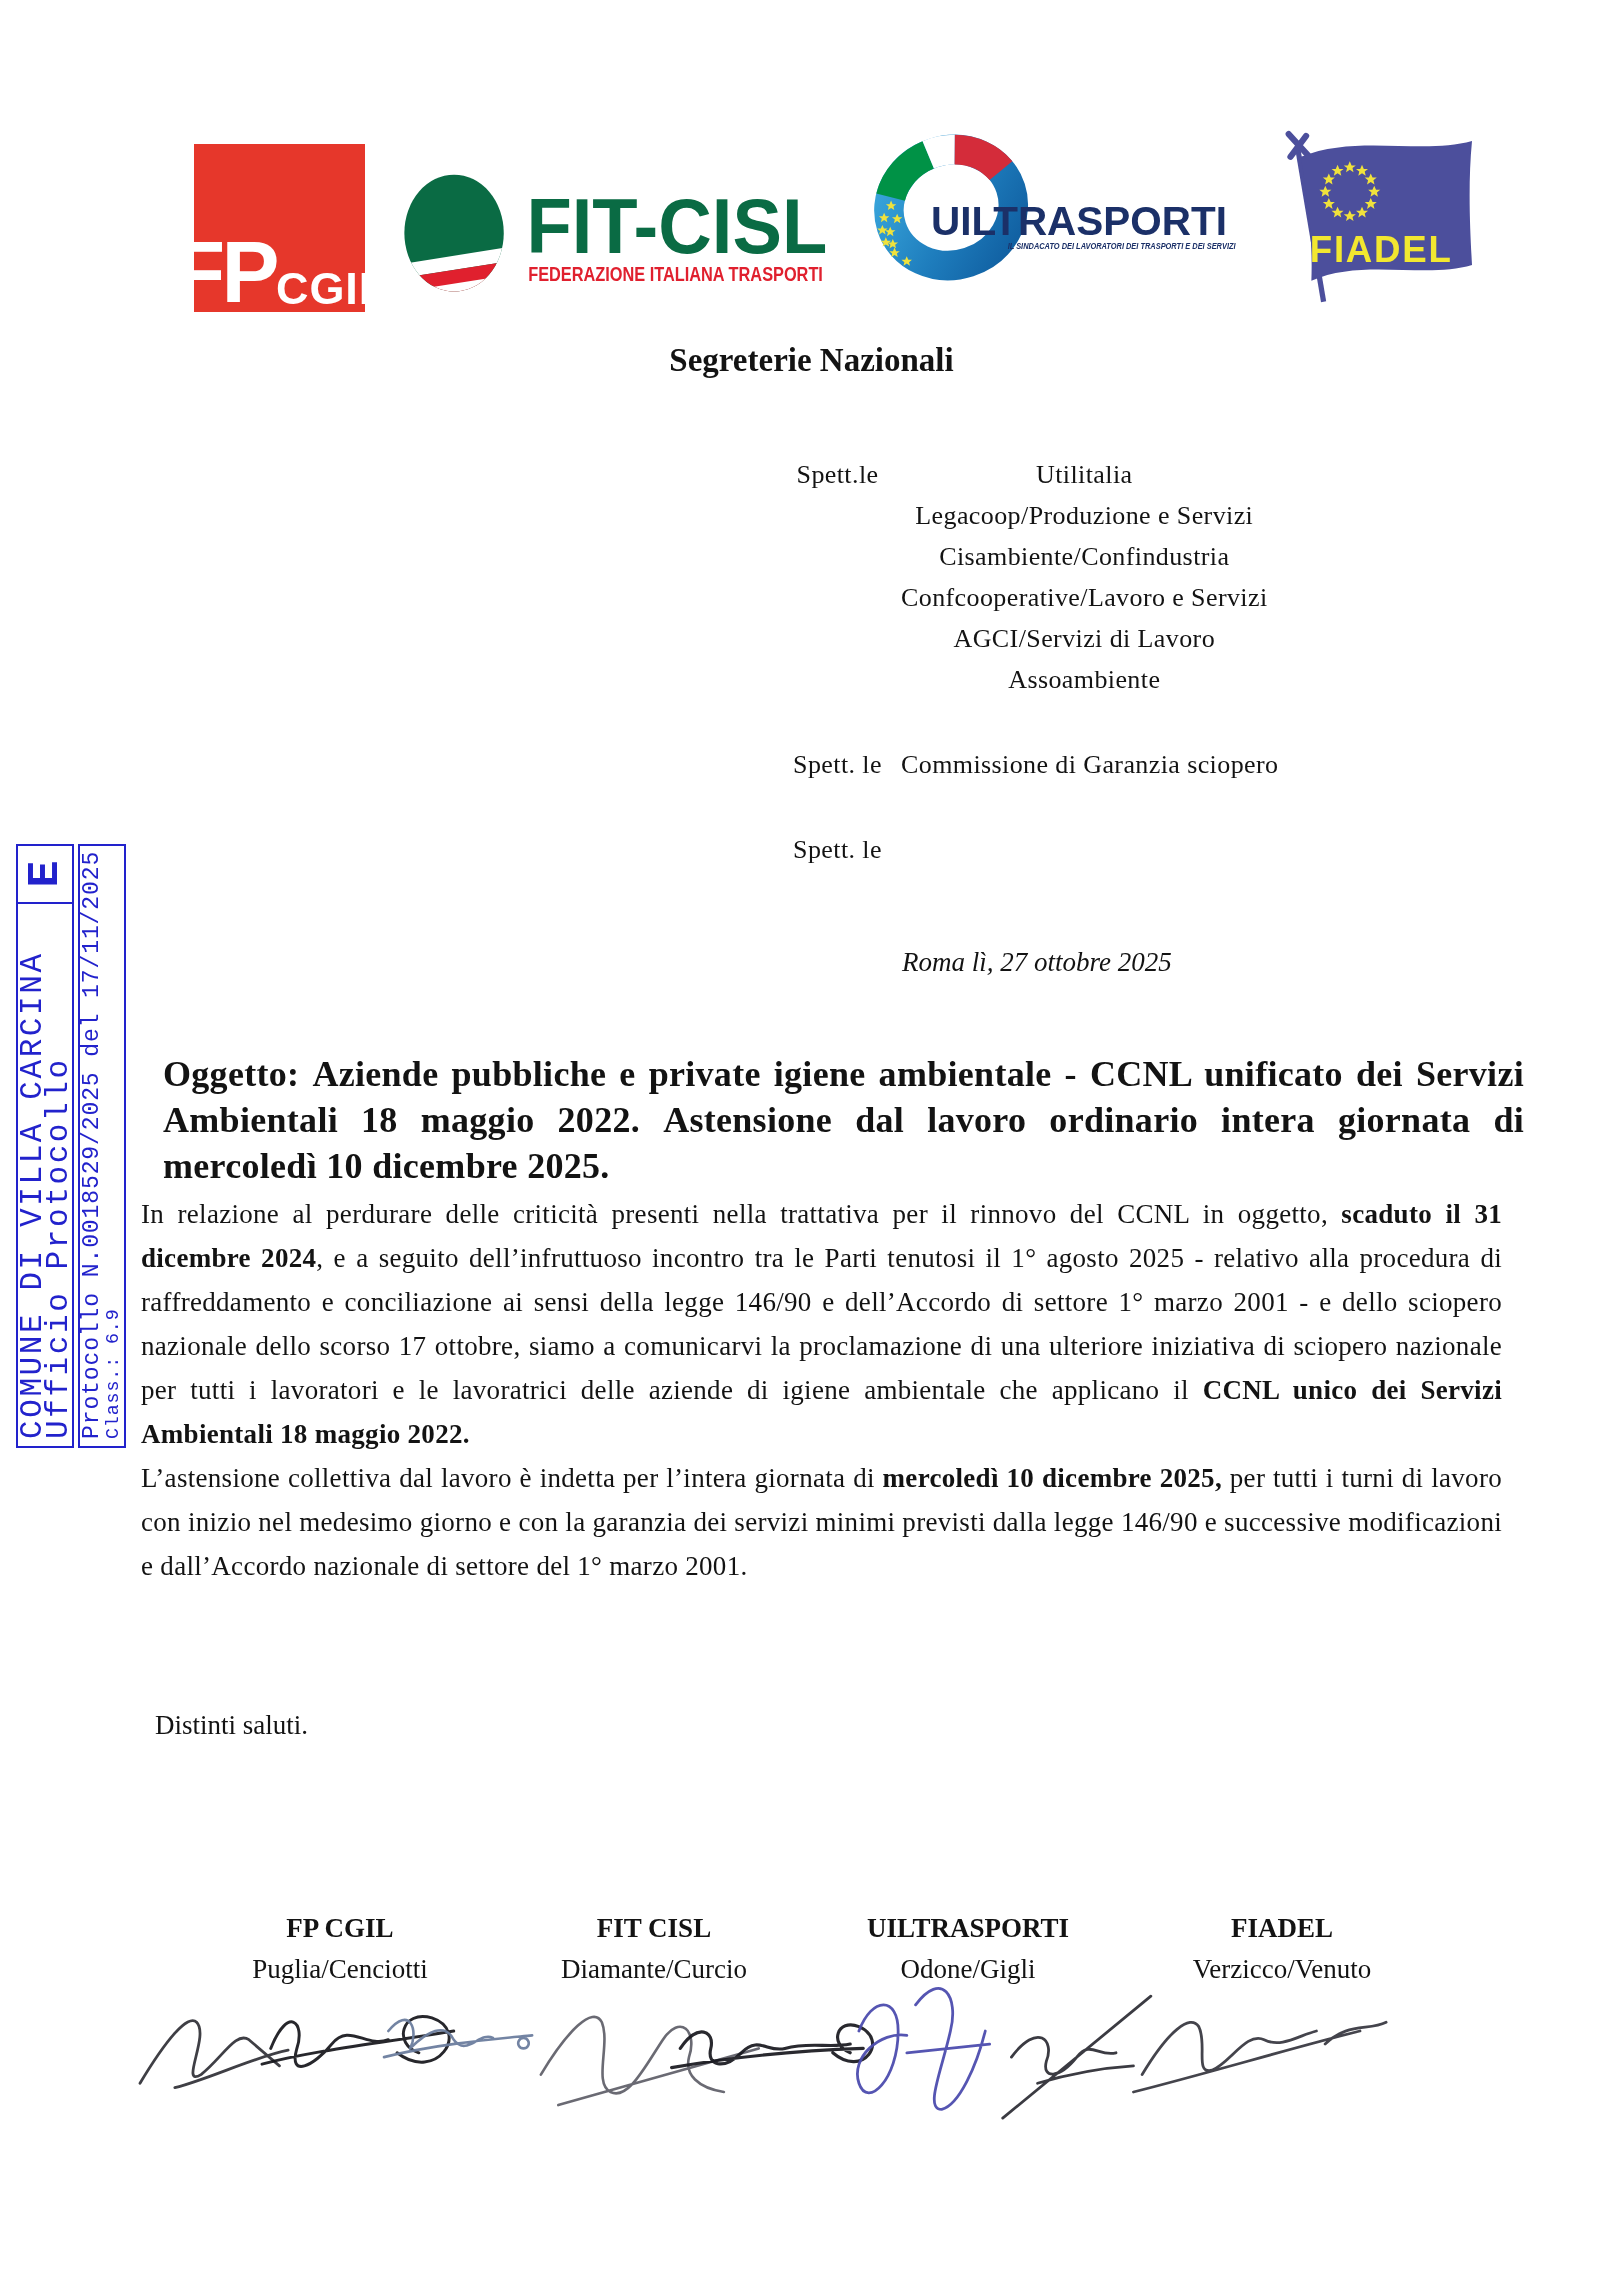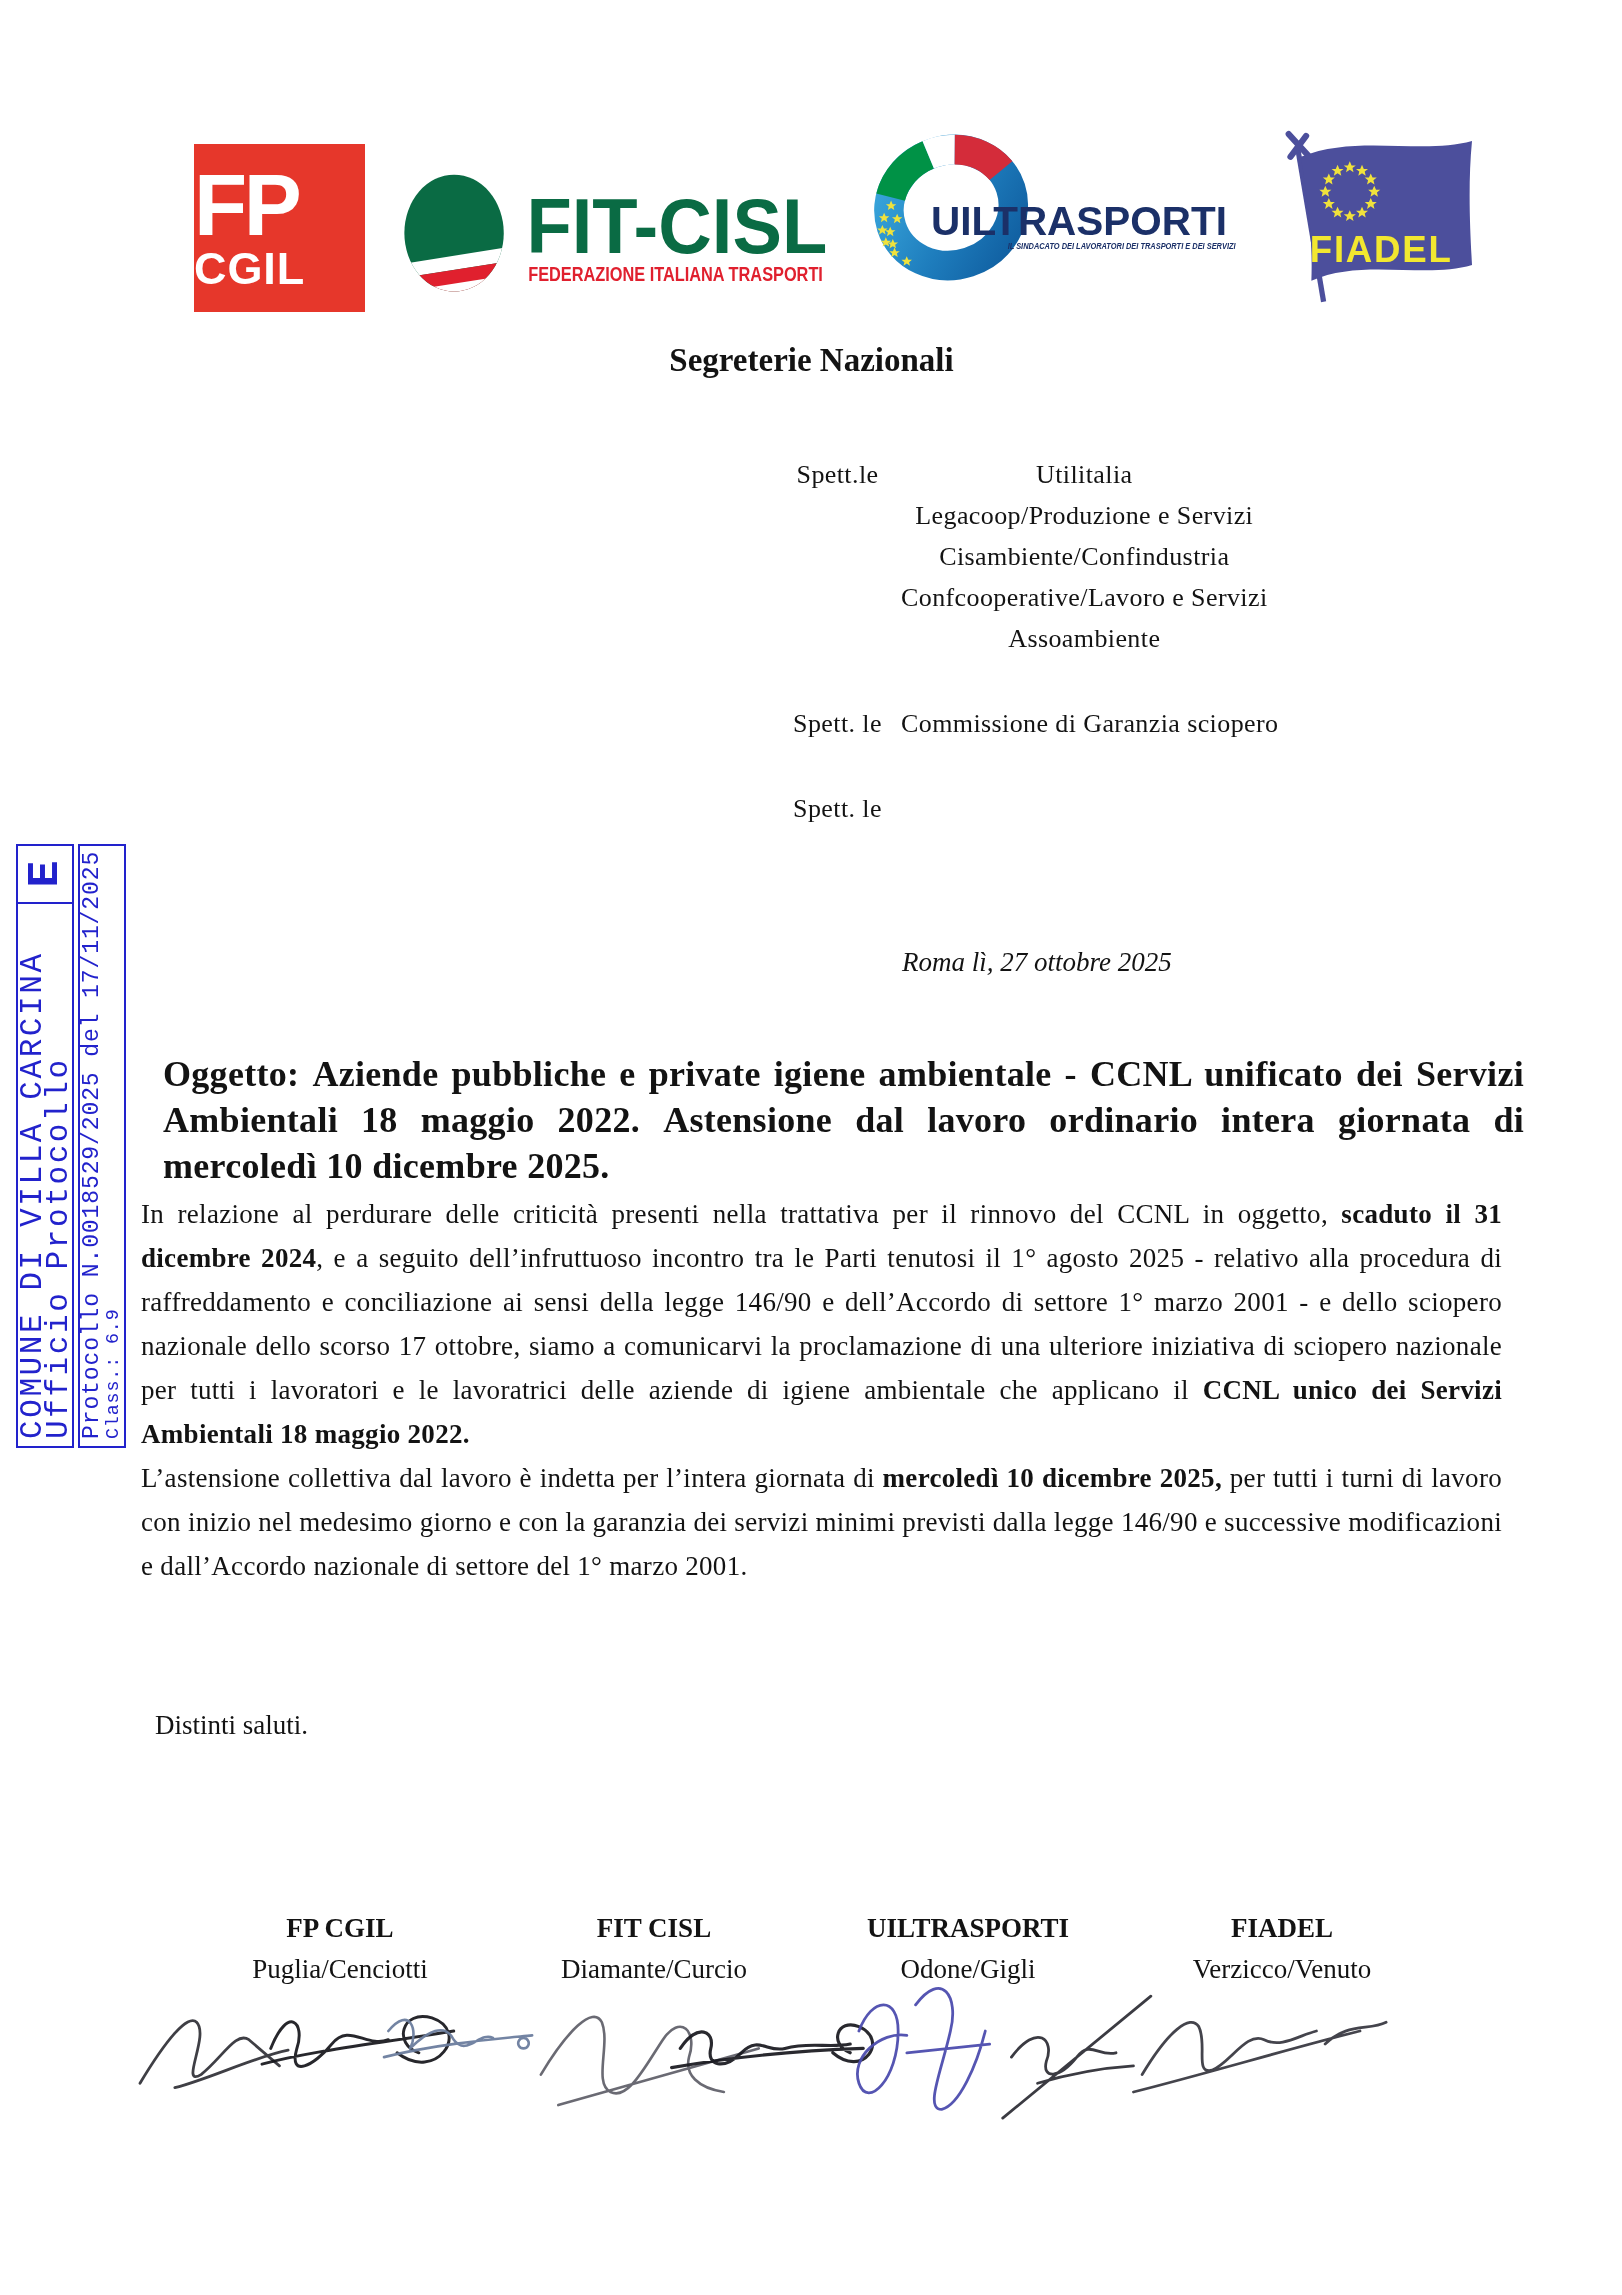--- a/index.html
+++ b/index.html
@@ -7,21 +7,21 @@
   .page {
     position:relative; width:1623px; height:2295px; margin:0 auto;
     background:#ffffff; overflow:hidden;
     font-family:"Liberation Serif", serif; color:#131313;
   }
 
   
   .fpcgil {
     position:absolute; left:194px; top:144px; width:171px; height:168px;
     background:#e6372b; color:#fff; font-family:"Liberation Sans", sans-serif;
-    display:flex; flex-direction:column; align-items:flex-start; justify-content:center;
+    display:flex; flex-direction:row; align-items:flex-end; justify-content:center;
   }
   .fpcgil .fp   { font-size:87px; font-weight:700; line-height:80px; letter-spacing:-3.5px; }
   .fpcgil .cgil { font-size:45px;  font-weight:700; line-height:47px; letter-spacing:0.9px; }
   .logo-svg { position:absolute; }
 
   
   .doc-title {
     position:absolute; left:0; top:342px; width:1623px;
     text-align:center; font-size:33px; font-weight:700;
   }
@@ -164,20 +164,21 @@
   <div class="doc-title">Segreterie Nazionali</div>
 
   <div class="recipients">
     <div class="rgroup">
       <div class="rlabel">Spett.le</div>
       <div class="rlines">
         <div>Utilitalia</div>
         <div>Legacoop/Produzione e Servizi</div>
         <div>Cisambiente/Confindustria</div>
         <div>Confcooperative/Lavoro e Servizi</div>
+        <div>AGCI/Servizi di Lavoro</div>
         <div>Assoambiente</div>
       </div>
     </div>
     <div class="rgroup">
       <div class="rlabel">Spett. le</div>
       <div class="rlines">
         <div>Commissione di Garanzia sciopero</div>
       </div>
     </div>
     <div class="rgroup">

